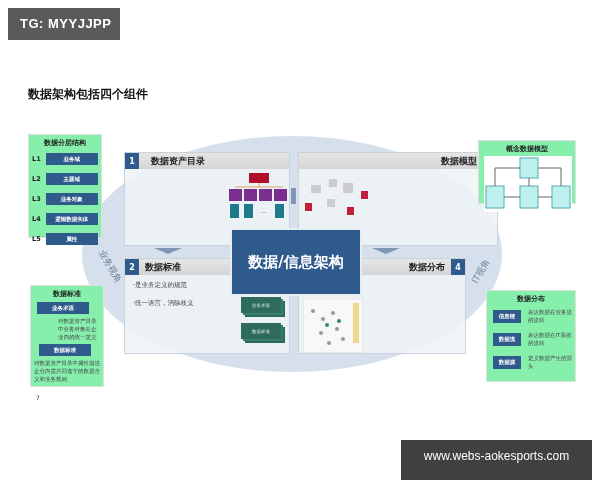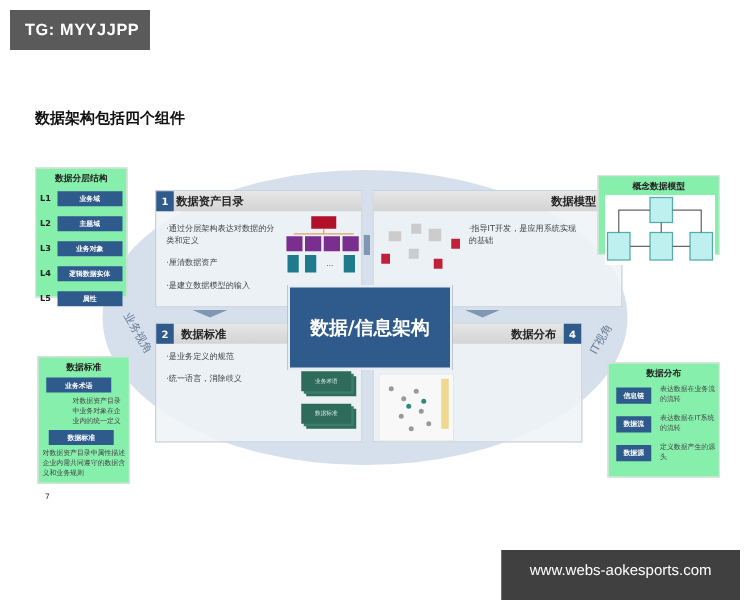--- a/index.html
+++ b/index.html
@@ -37,26 +37,21 @@
 <div class="abs page-title">数据架构包括四个组件</div>
 
 <div class="abs ellipse"></div>
 
 <div class="abs rot-label" style="left:92px;top:260px;transform:rotate(60deg);">业务视角</div>
 <div class="abs rot-label" style="left:468px;top:265px;transform:rotate(-60deg);">IT视角</div>
 
 <div class="abs panel" style="left:124px;top:152px;width:166px;height:94px;">
   <div class="panel-head">
     <div class="num">1</div>
-    <span style="margin-left:2px;">数据资产目录</span>
-  </div>
-  <div class="bullets" style="position:absolute;left:8px;top:26px;width:92px;">
-    <div>·通过分层架构表达对数据的分类和定义</div>
-    <div>·厘清数据资产</div>
-    <div>·是建立数据模型的输入</div>
+    <span style="margin-left:12px;">数据资产目录</span>
   </div>
   <svg style="position:absolute;left:104px;top:18px;" width="60" height="52">
     <rect x="20" y="2" width="20" height="10" fill="#b0102a"></rect>
     <line x1="30" y1="12" x2="30" y2="16" stroke="#e0a060"></line>
     <line x1="6" y1="16" x2="54" y2="16" stroke="#e0a060"></line>
     <rect x="0" y="18" width="13" height="12" fill="#7a2f8e"></rect>
     <rect x="15" y="18" width="13" height="12" fill="#7a2f8e"></rect>
     <rect x="30" y="18" width="13" height="12" fill="#7a2f8e"></rect>
     <rect x="45" y="18" width="13" height="12" fill="#7a2f8e"></rect>
     <rect x="1" y="33" width="9" height="14" fill="#1f7a8c"></rect>
@@ -78,21 +73,20 @@
         <rect x="40" y="10" width="10" height="10"></rect>
         <rect x="24" y="26" width="8" height="8"></rect>
       </g>
     <g fill="#c0203a">
         <rect x="2" y="30" width="7" height="8"></rect>
         <rect x="44" y="34" width="7" height="8"></rect>
         <rect x="58" y="18" width="7" height="8"></rect>
       </g>
   </svg>
   <div class="bullets" style="position:absolute;left:76px;top:26px;width:88px;">
-    <div>·指导IT开发，是应用系统实现的基础</div>
   </div>
 </div>
 
 <div class="abs panel" style="left:124px;top:258px;width:166px;height:96px;">
   <div class="panel-head">
     <div class="num">2</div>
     <span style="margin-left:6px;">数据标准</span>
   </div>
   <div class="bullets" style="position:absolute;left:8px;top:22px;width:92px;">
     <div>·是业务定义的规范</div>

